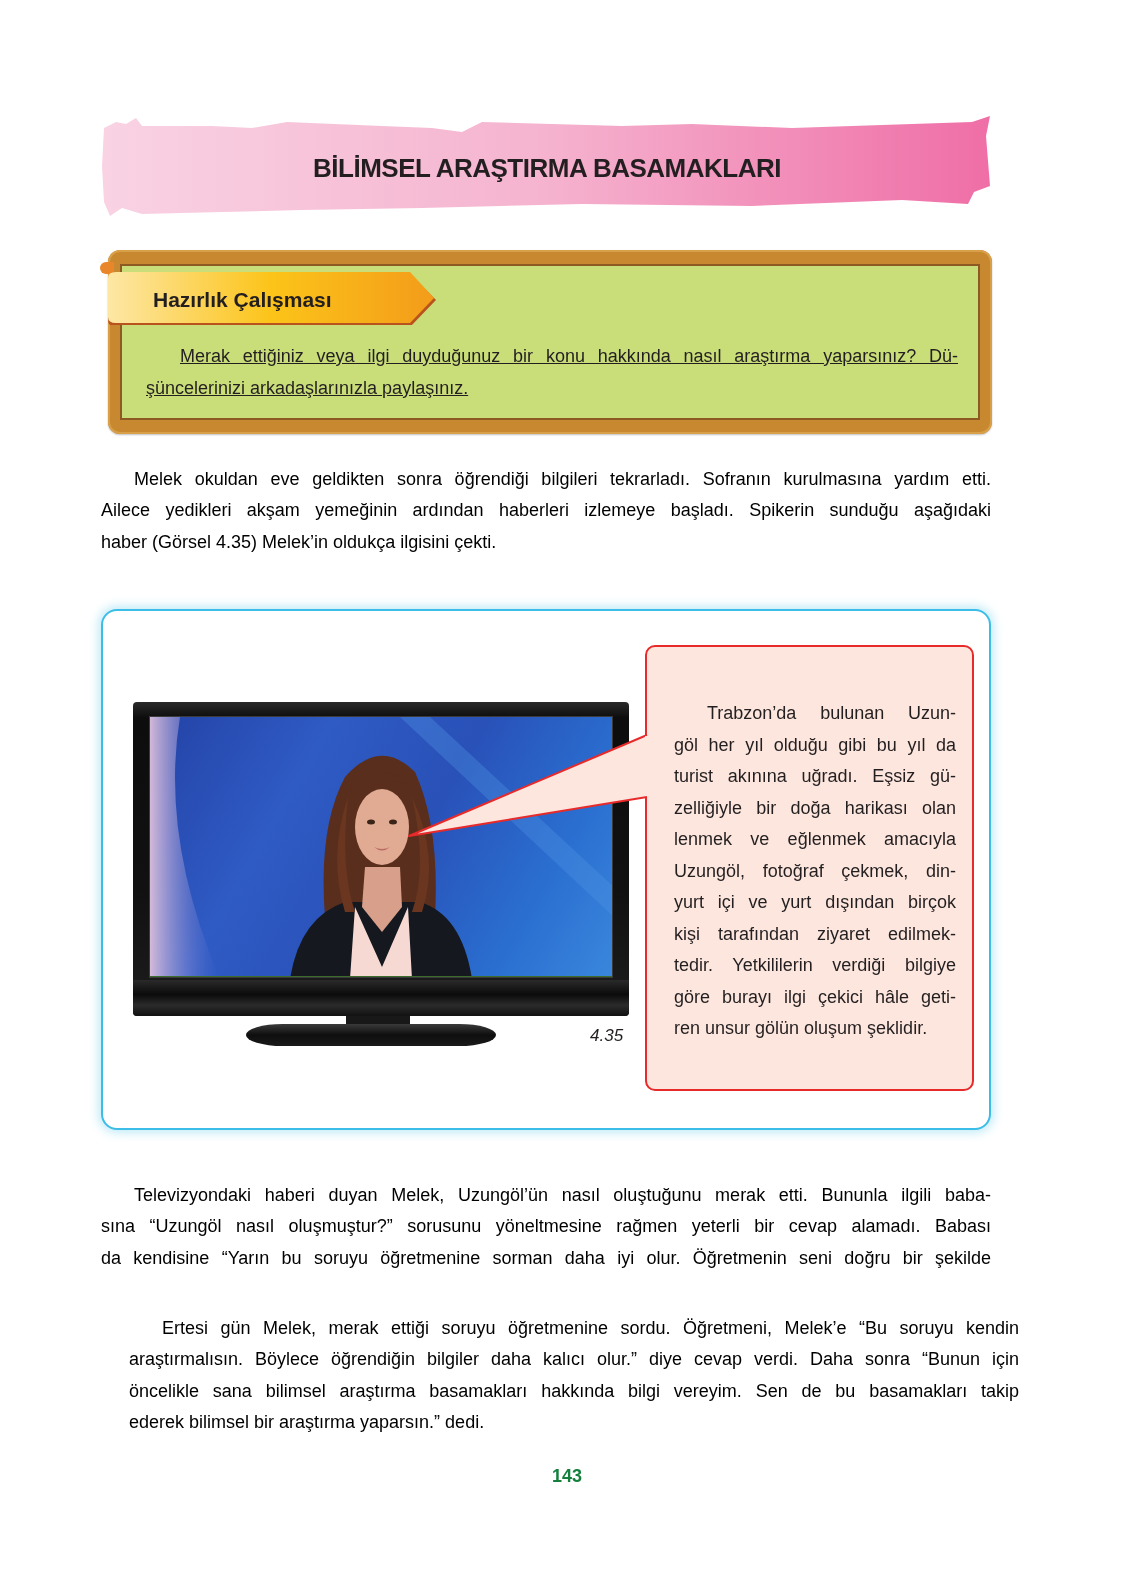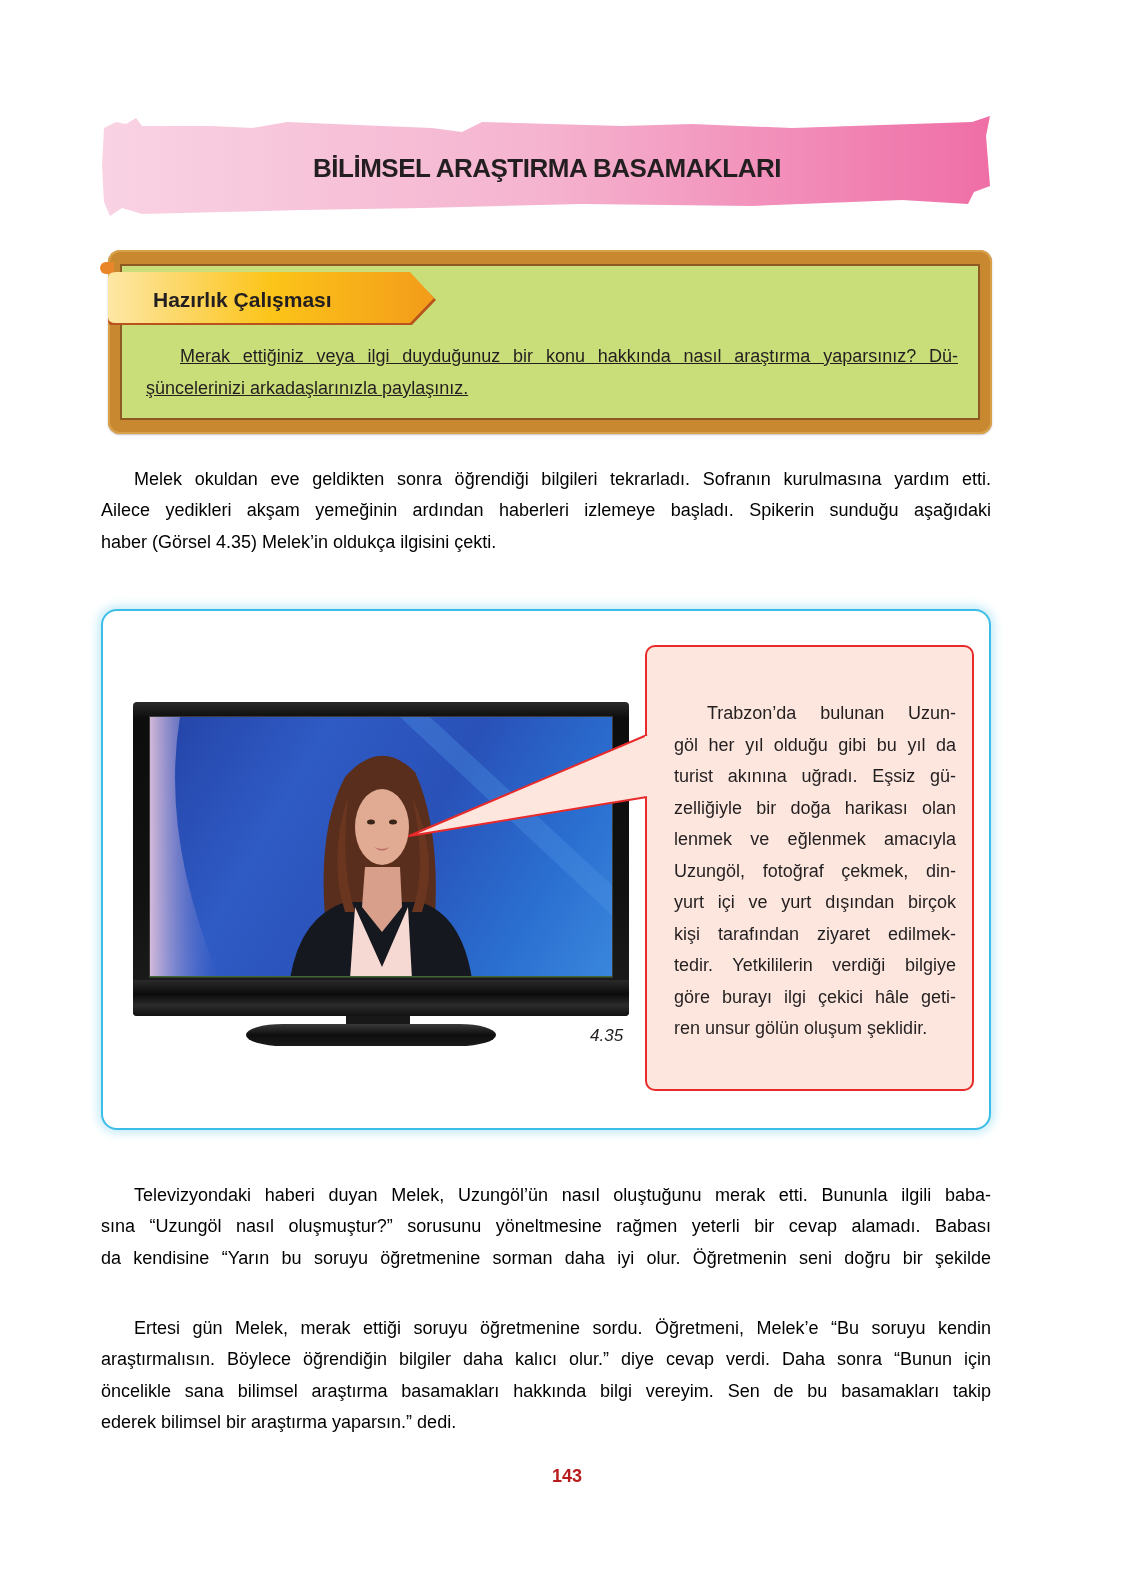--- a/index.html
+++ b/index.html
@@ -104,21 +104,21 @@
   .bubble-text {
     position: absolute; left: 674px; top: 698px; width: 282px;
     font-size: 18px; line-height: 31.5px; color: #231f20; z-index: 4;
   }
   .bubble-text .ln { display: block; text-align: justify; text-align-last: justify; white-space: nowrap; }
   .bubble-text .ln.first { text-indent: 33px; }
   .bubble-text .ln.last { text-align-last: left; }
 
   .page-number {
     position: absolute; left: 0; width: 1134px; top: 1466px; text-align: center;
-    font-weight: bold; font-size: 18px; color: #b91c1c;
+    font-weight: bold; font-size: 18px; color: #15803d;
   }
 </style>
 </head>
 <body>
 
 <div class="title-banner">
   <svg width="890" height="100" viewBox="0 0 890 100">
     <defs>
       <linearGradient id="bannerGrad" x1="0" y1="0" x2="1" y2="0">
         <stop offset="0" stop-color="#f9d3e3"></stop>
@@ -219,20 +219,20 @@
   <span class="ln">göre burayı ilgi çekici hâle geti-</span>
   <span class="ln last">ren unsur gölün oluşum şeklidir.</span>
 </div>
 
 <div class="para" style="top:1180px;">
   <span class="ln first">Televizyondaki haberi duyan Melek, Uzungöl’ün nasıl oluştuğunu merak etti. Bununla ilgili baba-</span>
   <span class="ln">sına “Uzungöl nasıl oluşmuştur?” sorusunu yöneltmesine rağmen yeterli bir cevap alamadı. Babası</span>
   <span class="ln">da kendisine “Yarın bu soruyu öğretmenine sorman daha iyi olur. Öğretmenin seni doğru bir şekilde</span>
 </div>
 
-<div class="para" style="top:1313px;">
+<div class="para" style="top:1313px;margin-left:28px;">
   <span class="ln first">Ertesi gün Melek, merak ettiği soruyu öğretmenine sordu. Öğretmeni, Melek’e “Bu soruyu kendin</span>
   <span class="ln">araştırmalısın. Böylece öğrendiğin bilgiler daha kalıcı olur.” diye cevap verdi. Daha sonra “Bunun için</span>
   <span class="ln">öncelikle sana bilimsel araştırma basamakları hakkında bilgi vereyim. Sen de bu basamakları takip</span>
   <span class="ln last">ederek bilimsel bir araştırma yaparsın.” dedi.</span>
 </div>
 
 <div class="page-number">143</div>
 
 </body></html>

